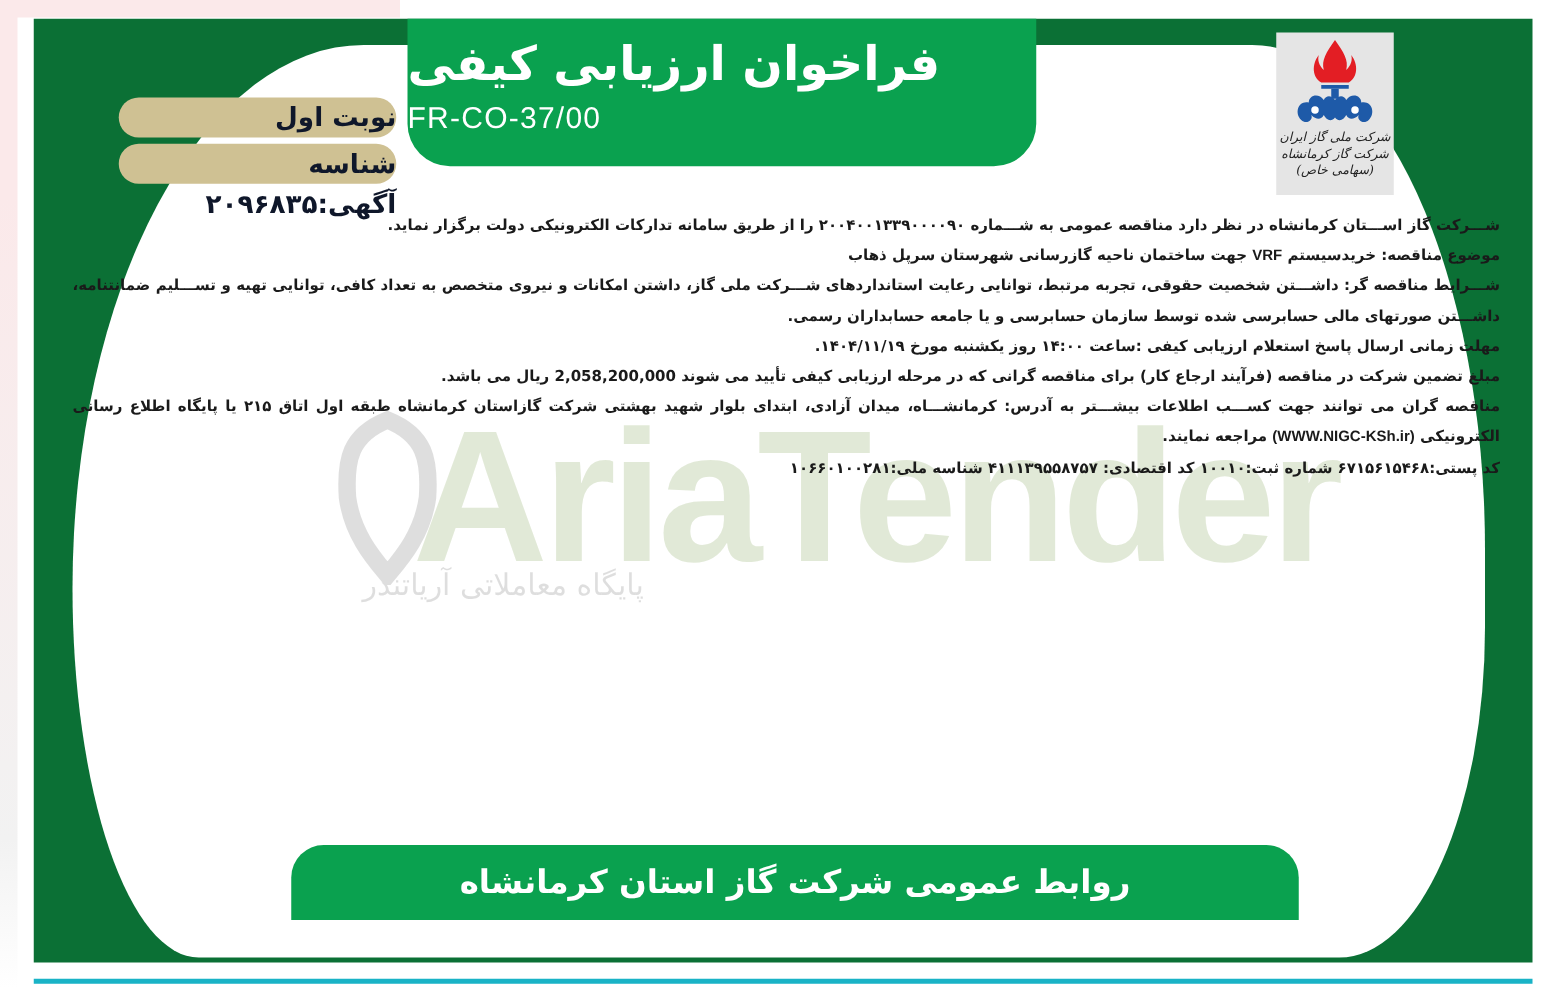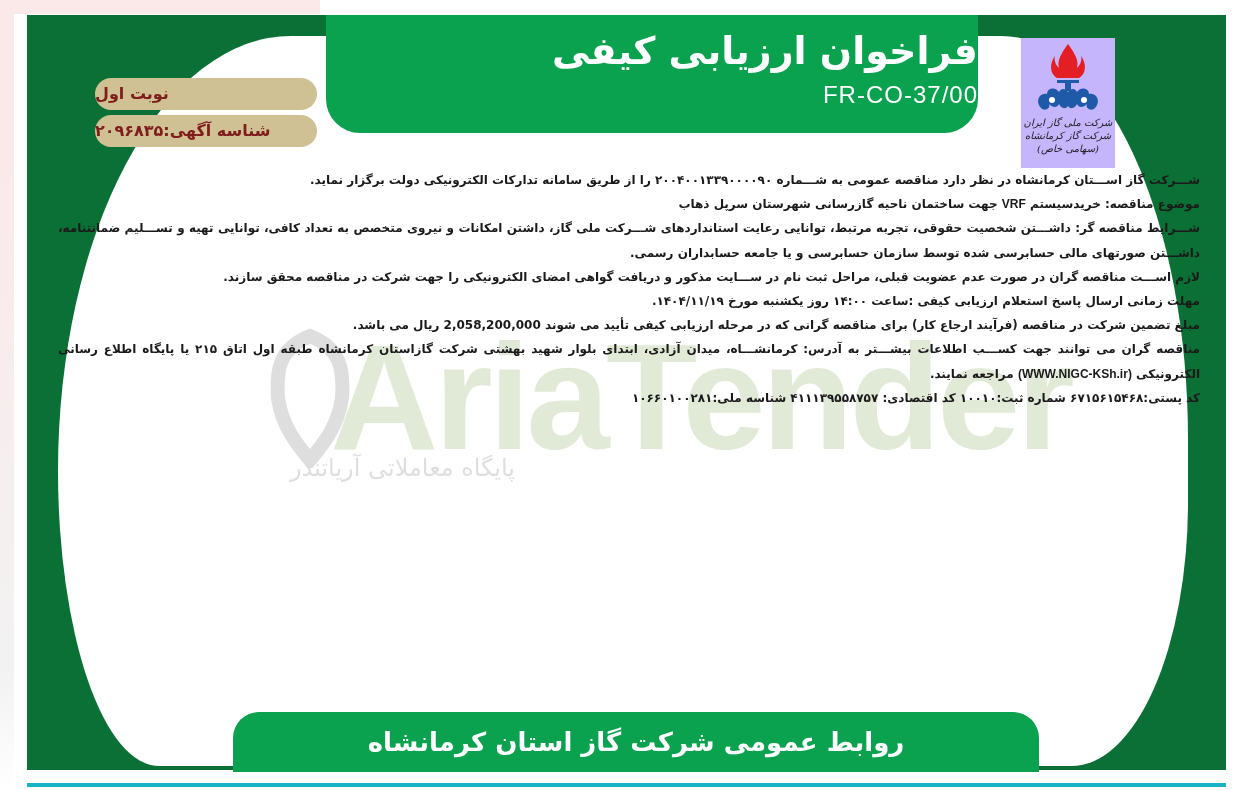--- a/index.html
+++ b/index.html
@@ -20,44 +20,44 @@
   }
   .panel {
     position:absolute; left:58px; top:36px; width:1130px; height:730px;
     background:#ffffff;
     border-top-left-radius:300px 560px;
     border-top-right-radius:240px 520px;
     border-bottom-left-radius:130px 380px;
     border-bottom-right-radius:150px 340px;
   }
   .title-box {
-    position:absolute; left:326px; top:15px; width:652px; height:118px;
+    position:absolute; left:326px; top:15px; width:503px; height:118px;
     background:#0aa14f; border-bottom-left-radius:34px; border-bottom-right-radius:34px;
-    color:#fff; text-align:right;
+    color:#fff; text-align:left;
   }
   .title-main {
     font-family:"DejaVu Sans", sans-serif; font-weight:bold; font-size:38px;
     margin-top:14px; line-height:44px; direction:rtl;
   }
   .title-code {
     font-family:"Liberation Sans", sans-serif; font-size:24px; margin-top:8px; letter-spacing:1px;
   }
   .logo-box {
-    position:absolute; left:1021px; top:38px; width:94px; height:130px; background:#c4b5fd;
+    position:absolute; left:1021px; top:26px; width:94px; height:130px; background:#e5e5e5;
     text-align:center;
   }
   .logo-svg { display:block; margin:4px auto 0 auto; }
   .logo-text {
     font-family:"DejaVu Serif", serif; font-size:10px; color:#222; direction:rtl; line-height:13px;
     font-style:italic;
   }
   .pill {
     position:absolute; left:95px; width:222px; height:32px; border-radius:16px;
-    background:#cfc193; color:#7f1d1d; text-align:left; direction:rtl;
-    font-weight:bold; font-size:16px; line-height:32px;
+    background:#cfc193; color:#0f172a; text-align:right; direction:rtl;
+    font-weight:bold; font-size:21px; line-height:32px;
   }
   .pill1 { top:78px; }
   .pill2 { top:115px; }
   .body-text {
     position:absolute; left:58px; top:168px; width:1142px; direction:rtl; text-align:justify;
     font-family:"DejaVu Sans", sans-serif; font-weight:bold; font-size:12px; line-height:24.2px;
     color:#1a1a1a;
   }
   .body-text p { margin:0; }
   .latin { font-family:"Liberation Sans", sans-serif; font-weight:bold;margin-top:44px; }
@@ -70,21 +70,21 @@
     font-size:150px; line-height:150px; color:#4d7c0f; letter-spacing:-4px;
   }
   .wm-small {
     position:absolute; left:20px; top:132px; font-family:"DejaVu Sans", sans-serif;
     font-size:24px; color:#3a3a3a; direction:rtl; letter-spacing:10px;
   }
   .wm-shield {
     position:absolute; left:0; top:6px;
   }
   .footer-band {
-    position:absolute; left:233px; top:712px; width:806px; height:60px;
+    position:absolute; left:233px; top:676px; width:806px; height:60px;
     background:#0aa14f; border-radius:26px 26px 0 0;
     color:#fff; text-align:center; direction:rtl; font-weight:bold; font-size:26px; line-height:60px;
   }
   .teal-line {
     position:absolute; left:27px; top:783px; width:1199px; height:4px; background:#19b3c6;
   }
 </style>
 </head>
 <body>
 
@@ -120,21 +120,20 @@
   <div class="logo-text">شرکت گاز کرمانشاه (سهامی خاص)</div>
 </div>
 
 <div class="pill pill1">نوبت اول</div>
 <div class="pill pill2">شناسه آگهی:۲۰۹۶۸۳۵</div>
 
 <div class="body-text">
   <p>شـــرکت گاز اســـتان کرمانشاه در نظر دارد مناقصه عمومی به شـــماره ۲۰۰۴۰۰۱۳۳۹۰۰۰۰۹۰ را از طریق سامانه تدارکات الکترونیکی دولت برگزار نماید.</p>
   <p><span>موضوع مناقصه: خریدسیستم </span><span class="latin">VRF</span><span> جهت ساختمان ناحیه گازرسانی شهرستان سرپل ذهاب</span></p>
   <p>شـــرایط مناقصه گر: داشـــتن شخصیت حقوقی، تجربه مرتبط، توانایی رعایت استانداردهای شـــرکت ملی گاز، داشتن امکانات و نیروی متخصص به تعداد کافی، توانایی تهیه و تســـلیم ضمانتنامه، داشـــتن صورتهای مالی حسابرسی شده توسط سازمان حسابرسی و یا جامعه حسابداران رسمی.</p>
-  <p>لازم اســـت مناقصه گران در صورت عدم عضویت قبلی، مراحل ثبت نام در ســـایت مذکور و دریافت گواهی امضای الکترونیکی را جهت شرکت در مناقصه محقق سازند.</p>
   <p>مهلت زمانی ارسال پاسخ استعلام ارزیابی کیفی :ساعت ۱۴:۰۰ روز یکشنبه مورخ  ۱۴۰۴/۱۱/۱۹.</p>
   <p>مبلغ تضمین شرکت در مناقصه (فرآیند ارجاع کار) برای مناقصه گرانی که در مرحله ارزیابی کیفی تأیید می شوند 2,058,200,000 ریال می باشد.</p>
   <p><span>مناقصه گران می توانند جهت کســـب اطلاعات بیشـــتر به آدرس: کرمانشـــاه، میدان آزادی، ابتدای بلوار شهید بهشتی شرکت گازاستان کرمانشاه طبقه اول اتاق ۲۱۵ یا پایگاه اطلاع رسانی الکترونیکی </span><span class="latin">(WWW.NIGC-KSh.ir)</span><span> مراجعه نمایند.</span></p>
   <p>کد پستی:۶۷۱۵۶۱۵۴۶۸ شماره ثبت:۱۰۰۱۰ کد اقتصادی: ۴۱۱۱۳۹۵۵۸۷۵۷ شناسه ملی:۱۰۶۶۰۱۰۰۲۸۱</p>
 </div>
 
 <div class="footer-band">روابط عمومی شرکت گاز استان کرمانشاه</div>
 <div class="teal-line"></div>
 
 </body></html>

